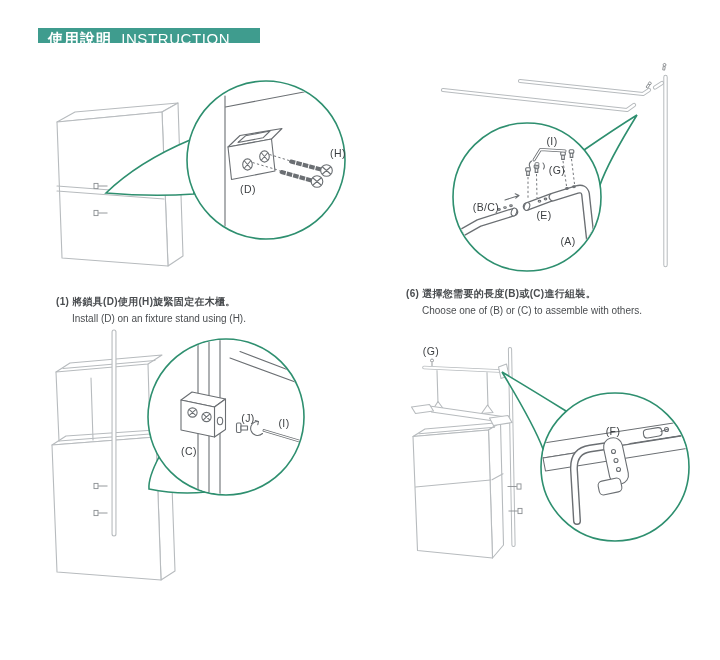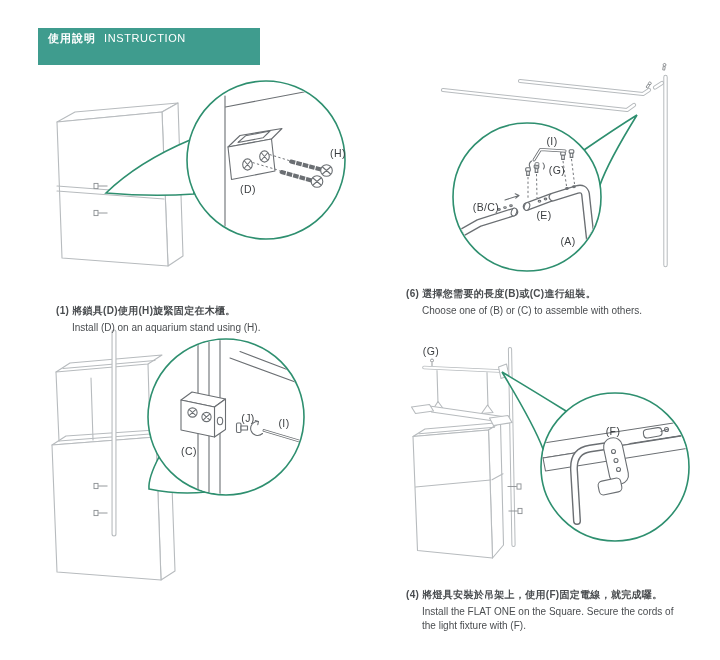--- a/index.html
+++ b/index.html
@@ -1,20 +1,20 @@
 <!DOCTYPE html>
 <html><head>
 <meta charset="utf-8">
 <style>
   html,body{margin:0;padding:0;background:#fff;}
   .page{position:relative;width:720px;height:660px;background:#fff;overflow:hidden;
         font-family:"Liberation Sans",sans-serif;}
-  .header{position:absolute;left:38px;top:28px;width:222px;height:37px;
+  .header{position:absolute;left:38px;top:28px;width:222px;height:15px;
           background:#3f9c8e;color:#fff;line-height:21px;padding-left:10px;
-          box-sizing:border-box;font-size:11px;}
+          box-sizing:border-box;font-size:15px;}
   .header .zh{font-weight:700;letter-spacing:1px;}
   .header .en{font-weight:400;letter-spacing:.6px;margin-left:5px;}
   .art{position:absolute;left:0;top:0;}
   .caption{position:absolute;font-size:10px;color:#4a4d50;}
   .caption .zh{font-weight:700;letter-spacing:.3px;white-space:nowrap;}
   .caption .en{margin-left:16px;margin-top:3px;width:252px;line-height:1.35;}
   
   .lt{stroke:#b7bbbe;fill:none;stroke-width:1.1;stroke-linecap:round;stroke-linejoin:round;}
   .ltf{stroke:#b7bbbe;fill:#fff;stroke-width:1.1;stroke-linejoin:round;}
   .dk{stroke:#6b6f73;fill:none;stroke-width:1.1;stroke-linecap:round;stroke-linejoin:round;}
@@ -251,26 +251,22 @@
             <rect class="dkf" stroke-width="1.05" x="643.5" y="428.5" width="18.5" height="8.5" rx="3.5" transform="rotate(-9.5 653 433)"></rect>
             <circle class="dkf" stroke-width="1" cx="666.5" cy="429.5" r="2"></circle>
             <path class="dk" stroke-width=".9" d="M661,431.5 L668,429"></path>
           </g>
         </g>
         <text class="pl" x="613" y="435">(F)</text>
       </g>
     </g>
   </svg>
 
-  <div class="caption" style="left:56px;top:304px;">
+  <div class="caption" style="left:56px;top:295px;">
     <div class="zh">(1) 將鎖具(D)使用(H)旋緊固定在木櫃。</div>
-    <div class="en">Install (D) on an aquarium stand using (H).</div>
+    <div class="en">Install (D) on an fixture stand using (H).</div>
   </div>
   <div class="caption" style="left:406px;top:287px;">
     <div class="zh">(6) 選擇您需要的長度(B)或(C)進行組裝。</div>
     <div class="en">Choose one of (B) or (C) to assemble with others.</div>
   </div>
-  <div class="caption" style="left:406px;top:588px;">
-    <div class="zh">(4) 將燈具安裝於吊架上，使用(F)固定電線，就完成囉。</div>
-    <div class="en">Install the FLAT ONE on the Square. Secure the cords of the light fixture with (F).</div>
-  </div>
 
 </div>
 
 </body></html>

